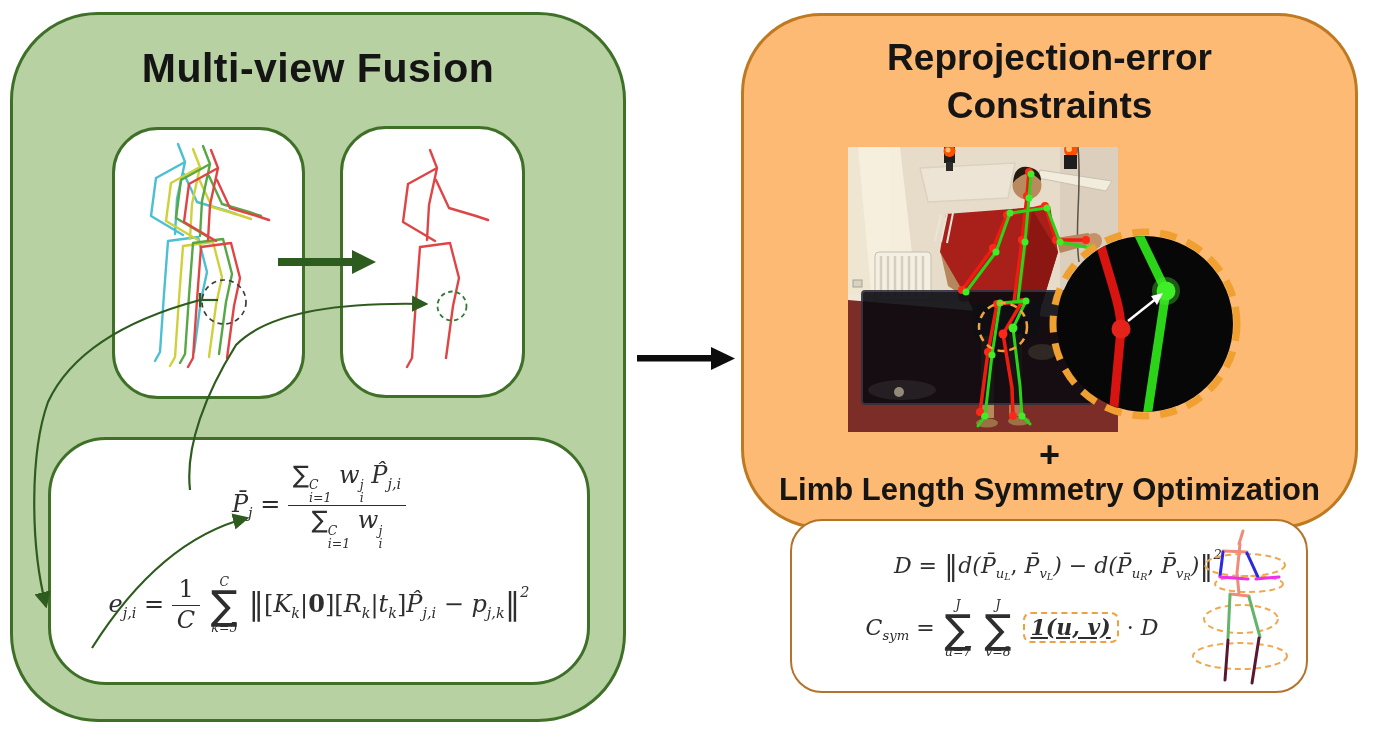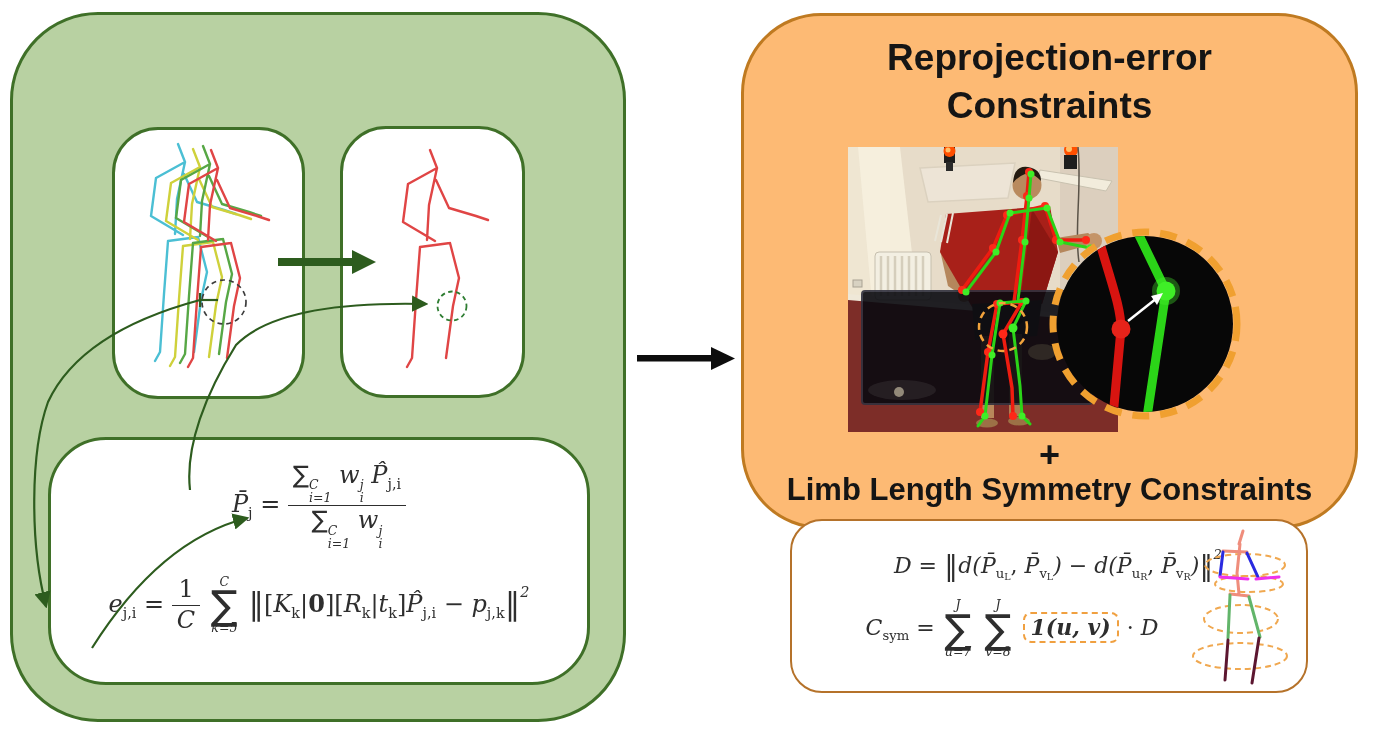--- a/index.html
+++ b/index.html
@@ -19,46 +19,47 @@
            font-size:41px;font-weight:700;letter-spacing:.5px;}
   .title-r{position:absolute;top:18px;left:0;right:0;text-align:center;
            font-size:37px;font-weight:700;line-height:48px;}
   .plus-sign{position:absolute;top:418px;left:0;right:0;text-align:center;font-size:36px;font-weight:700;}
   .subtitle-r{position:absolute;top:456px;left:0;right:0;text-align:center;font-size:31px;font-weight:700;}
   
   .eq{font-family:"DejaVu Serif",serif;color:#2e2e2e;white-space:nowrap;}
   .eq .it{font-style:italic;}
   .eq .up{font-style:normal;}
   .eq .b{font-weight:bold;}
-  .sb{font-size:.6em;vertical-align:-.4em;}
+  .sb{font-size:.6em;font-style:italic;vertical-align:-.4em;}
   .subsub{font-size:.72em;vertical-align:-.25em;}
   .ss{display:inline-flex;flex-direction:column;line-height:1.05;font-size:.52em;
       vertical-align:-.5em;font-style:italic;text-align:left;}
   .frac{display:inline-block;vertical-align:middle;text-align:center;line-height:1.15;}
   .frac .num{display:block;border-bottom:1.6px solid #2e2e2e;padding:0 5px 1px;}
   .frac .den{display:block;padding:1px 5px 0;}
   .bigsum{display:inline-flex;flex-direction:column;align-items:center;line-height:1;
           vertical-align:middle;font-size:12.5px;margin:0 3px;font-style:italic;}
   .bigsum .sig{font-size:40px;line-height:.85;font-style:normal;font-family:"DejaVu Sans",sans-serif;}
   .sum-inline{font-style:normal;font-family:"DejaVu Sans",sans-serif;}
   .norm{font-style:normal;font-size:1.3em;vertical-align:-.1em;font-family:"DejaVu Sans",sans-serif;}
   .nsup{font-size:.6em;vertical-align:1.05em;font-style:italic;}
-  .dashbox{display:inline-block;border:2px dashed #f0a040;border-radius:8px;padding:0 6px 1px;margin:0 1px;}
+  .dashbox{display:inline-block;border:2px dashed #f0a040;border-radius:8px;padding:0 6px 1px;margin:0 1px;text-decoration:underline;}
   .eq1{margin-top:22px;text-align:center;font-size:24px;}
   .eq2{margin-top:26px;text-align:center;font-size:24px;}
   .eq3{position:absolute;left:0;top:26px;width:430px;text-align:right;font-size:22px;}
   .eq4{position:absolute;left:0;top:78px;width:440px;text-align:center;font-size:22px;}
   .overlay{position:absolute;left:0;top:0;width:1377px;height:737px;pointer-events:none;}
 </style>
 </head>
 <body>
 
 <div class="canvas">
 
   <div class="panel panel-green">
+    <div class="title-l">Multi-view Fusion</div>
     <div class="wbox skel-box-1"></div>
     <div class="wbox skel-box-2"></div>
 
     <div class="wbox eq-box-left">
 
       <div class="eq eq1">
         <span class="it">P̄</span><span class="sb">j</span>
         <span class="up">=</span>
         <span class="frac">
           <span class="num">
@@ -100,21 +101,21 @@
       </div>
     </div>
   </div>
 
   <div class="panel panel-yellow">
     <div class="title-r">
       <div>Reprojection-error</div>
       <div>Constraints</div>
     </div>
     <div class="plus-sign">+</div>
-    <div class="subtitle-r">Limb Length Symmetry Constraints</div>
+    <div class="subtitle-r">Limb Length Symmetry Optimization</div>
 
     <div class="wbox eq-box-right">
 
       <div class="eq eq3">
         <span class="it">D</span>
         <span class="up">=</span>
         <span class="norm">∥</span><span class="it">d(</span><span class="it">P̄</span><span class="sb"><span>u</span><span class="subsub">L</span></span><span class="up">,</span>
         <span class="it">P̄</span><span class="sb"><span>v</span><span class="subsub">L</span></span><span class="it">) − d(</span><span class="it">P̄</span><span class="sb"><span>u</span><span class="subsub">R</span></span><span class="up">,</span>
         <span class="it">P̄</span><span class="sb"><span>v</span><span class="subsub">R</span></span><span class="it">)</span><span class="norm">∥</span><span class="nsup">2</span>
       </div>

